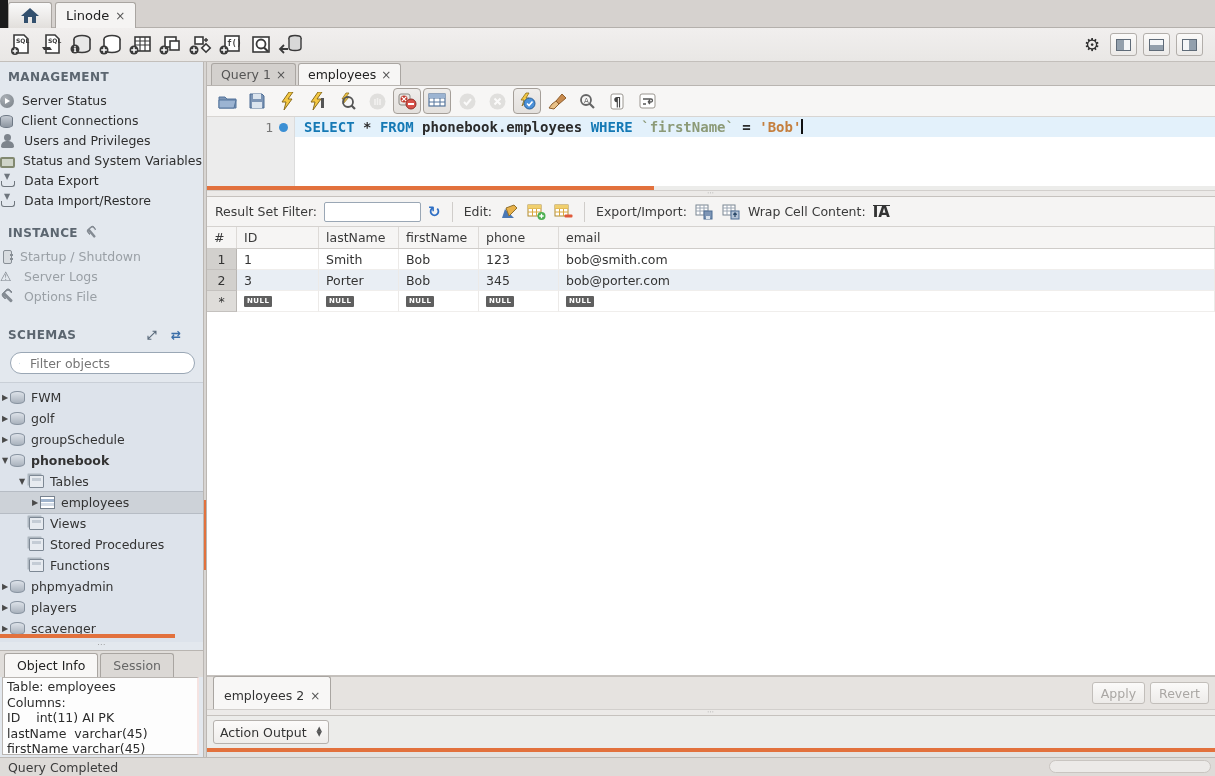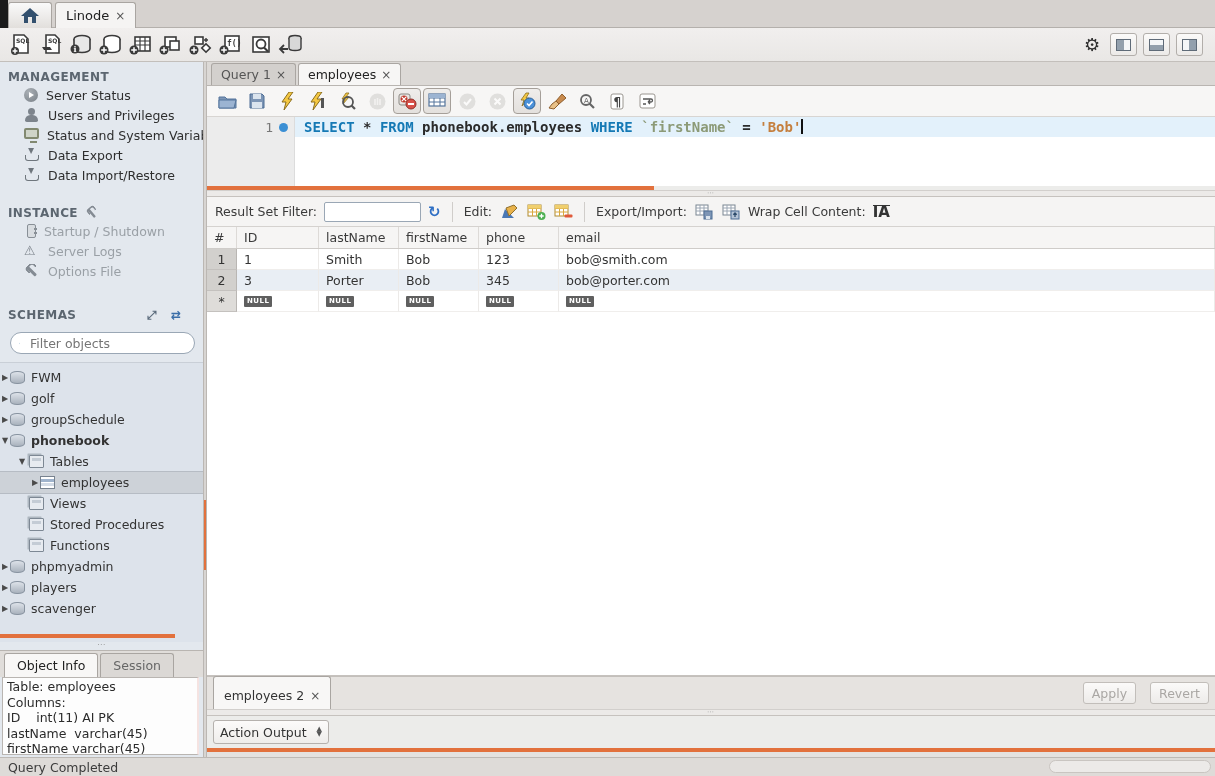--- a/index.html
+++ b/index.html
@@ -28,21 +28,21 @@
 
   
   .content { position:absolute; top:62px; left:0; right:0; bottom:19px; display:flex; }
   .sidebar { width:203px; background:#e3e8ee; display:flex; flex-direction:column; position:relative; }
   .vsplit { width:4px; background:#d8d5d2; border-left:1px solid #bbb7b3; border-right:1px solid #bbb7b3; position:relative; }
   .vsplit .orange-v { position:absolute; left:0; right:0; top:438px; height:70px; background:#e2713d; }
   .main { flex:1; display:flex; flex-direction:column; background:#ececea; min-width:0; }
 
   
   .sec-header { font-size:12px; font-weight:bold; color:#5c6670; letter-spacing:.4px; padding:8px 8px 4px 8px; display:flex; align-items:center; gap:6px; }
-  .side-item { height:20px; display:flex; align-items:flex-start; gap:8px; padding-left:24px; white-space:nowrap; overflow:hidden; cursor:pointer; color:#2e2e2e; }
+  .side-item { height:20px; display:flex; align-items:flex-end; gap:8px; white-space:nowrap; overflow:hidden; cursor:pointer; color:#2e2e2e; }
   .side-item.disabled { color:#9aa0a6; }
   .hdr-icons { margin-left:auto; display:flex; gap:8px; padding-right:8px; }
   .filter-wrap { margin:6px 8px 8px 10px; height:22px; background:#fff; border:1px solid #9aa7b5; border-radius:11px; display:flex; align-items:center; padding:7px 8px; gap:10px; }
   .filter-wrap input { border:none; outline:none; flex:1; font-size:12.5px; color:#444; background:transparent; font-family:"DejaVu Sans",sans-serif; }
   .tree { flex:1; background:#dde3eb; border-top:1px solid #c9cfd7; overflow:hidden; padding-top:4px; position:relative; }
   .tree-row { height:21px; display:flex; align-items:center; white-space:nowrap; cursor:pointer; position:relative; }
   .tree-arrow { width:10px; font-size:8px; color:#4a4a4a; text-align:center; flex:none; }
   .tree-row.bold { font-weight:bold; }
   .tree-row.selected { background:#cdd2d8; outline:1px solid #b6bcc4; }
   .orange-h { height:4px; background:#e2713d; width:175px; margin-bottom:2px; }
@@ -122,21 +122,21 @@
   .g-cell { font-size:12.5px; display:flex; align-items:center; padding:0 7px; border-right:1px solid #eceae8; height:21px; overflow:hidden; white-space:nowrap; }
   .g-num { background:#d2d0cd; color:#333; justify-content:center; border-right:1px solid #b9b6b3; border-bottom:1px solid #c4c1be; }
   .g-data { border-bottom:1px solid #f0eeec; }
   .g-row.alt .g-data { background:#e9eef4; }
   .null-badge { background:#5f5f5f; color:#fff; font-size:7px; font-weight:bold; padding:1.5px 3px; border-radius:1px; letter-spacing:.5px; }
   .g-filler { flex:1; background:#fff; }
 
   
   .rs-tabbar { height:33px; background:#e6e3e0; border-top:1px solid #c3bfbb; display:flex; align-items:center; padding:0 6px; gap:6px; flex:none; }
   .rs-tab { height:38px; margin-top:4px; background:#f8f7f6; border:1px solid #a9a5a1; border-bottom:none; border-radius:3px 3px 0 0; padding:0 10px; display:flex; align-items:center; gap:6px; font-size:12.5px; color:#333; }
-  .rs-actions { margin-left:auto; display:flex; gap:14px; }
+  .rs-actions { margin-left:auto; display:flex; gap:5px; }
   .btn { min-width:46px; height:22px; background:linear-gradient(#fbfaf9,#edebe9); border:1px solid #c2beba; border-radius:3px; font-size:12.5px; color:#aaa7a4; display:flex; align-items:center; justify-content:center; padding:0 8px; cursor:default; }
 
   
   .output-bar { height:32px; background:#ececea; display:flex; align-items:center; padding-left:6px; flex:none; }
   .ao-select { height:24px; background:linear-gradient(#fcfbfa,#efedeb); border:1px solid #b5b1ad; border-radius:3px; display:flex; align-items:center; padding:0 6px; gap:10px; font-size:12.5px; color:#333; cursor:pointer;text-align:right; }
   .spin { display:flex; flex-direction:column; font-size:7px; color:#555; line-height:5px; }
   .output-head { height:18px; background:#fbfafa; border-top:1px solid #d8d5d2; display:grid; grid-template-columns:42px 110px 400px 350px 1fr; align-items:center; font-size:12px; color:#4a4a4a; flex:none; }
   .output-head div { padding:0 6px; overflow:hidden; white-space:nowrap; }
   .orange-full { height:4px; background:#e2713d; flex:none; }
   .output-filler { flex:none; height:5px; background:#e4e2e0; }
@@ -262,20 +262,24 @@
       <div class="sec-header">
         <span>MANAGEMENT</span>
       </div>
       <div>
 
           <div class="side-item">
             <span class="si si-play"></span>
             <span>Server Status</span>
           </div>
 
+          <div class="side-item">
+            <span class="si si-db"></span>
+            <span>Client Connections</span>
+          </div>
 
           <div class="side-item">
             <span class="si si-user"></span>
             <span>Users and Privileges</span>
           </div>
 
           <div class="side-item">
             <span class="si si-mon"></span>
             <span>Status and System Variables</span>
           </div>

